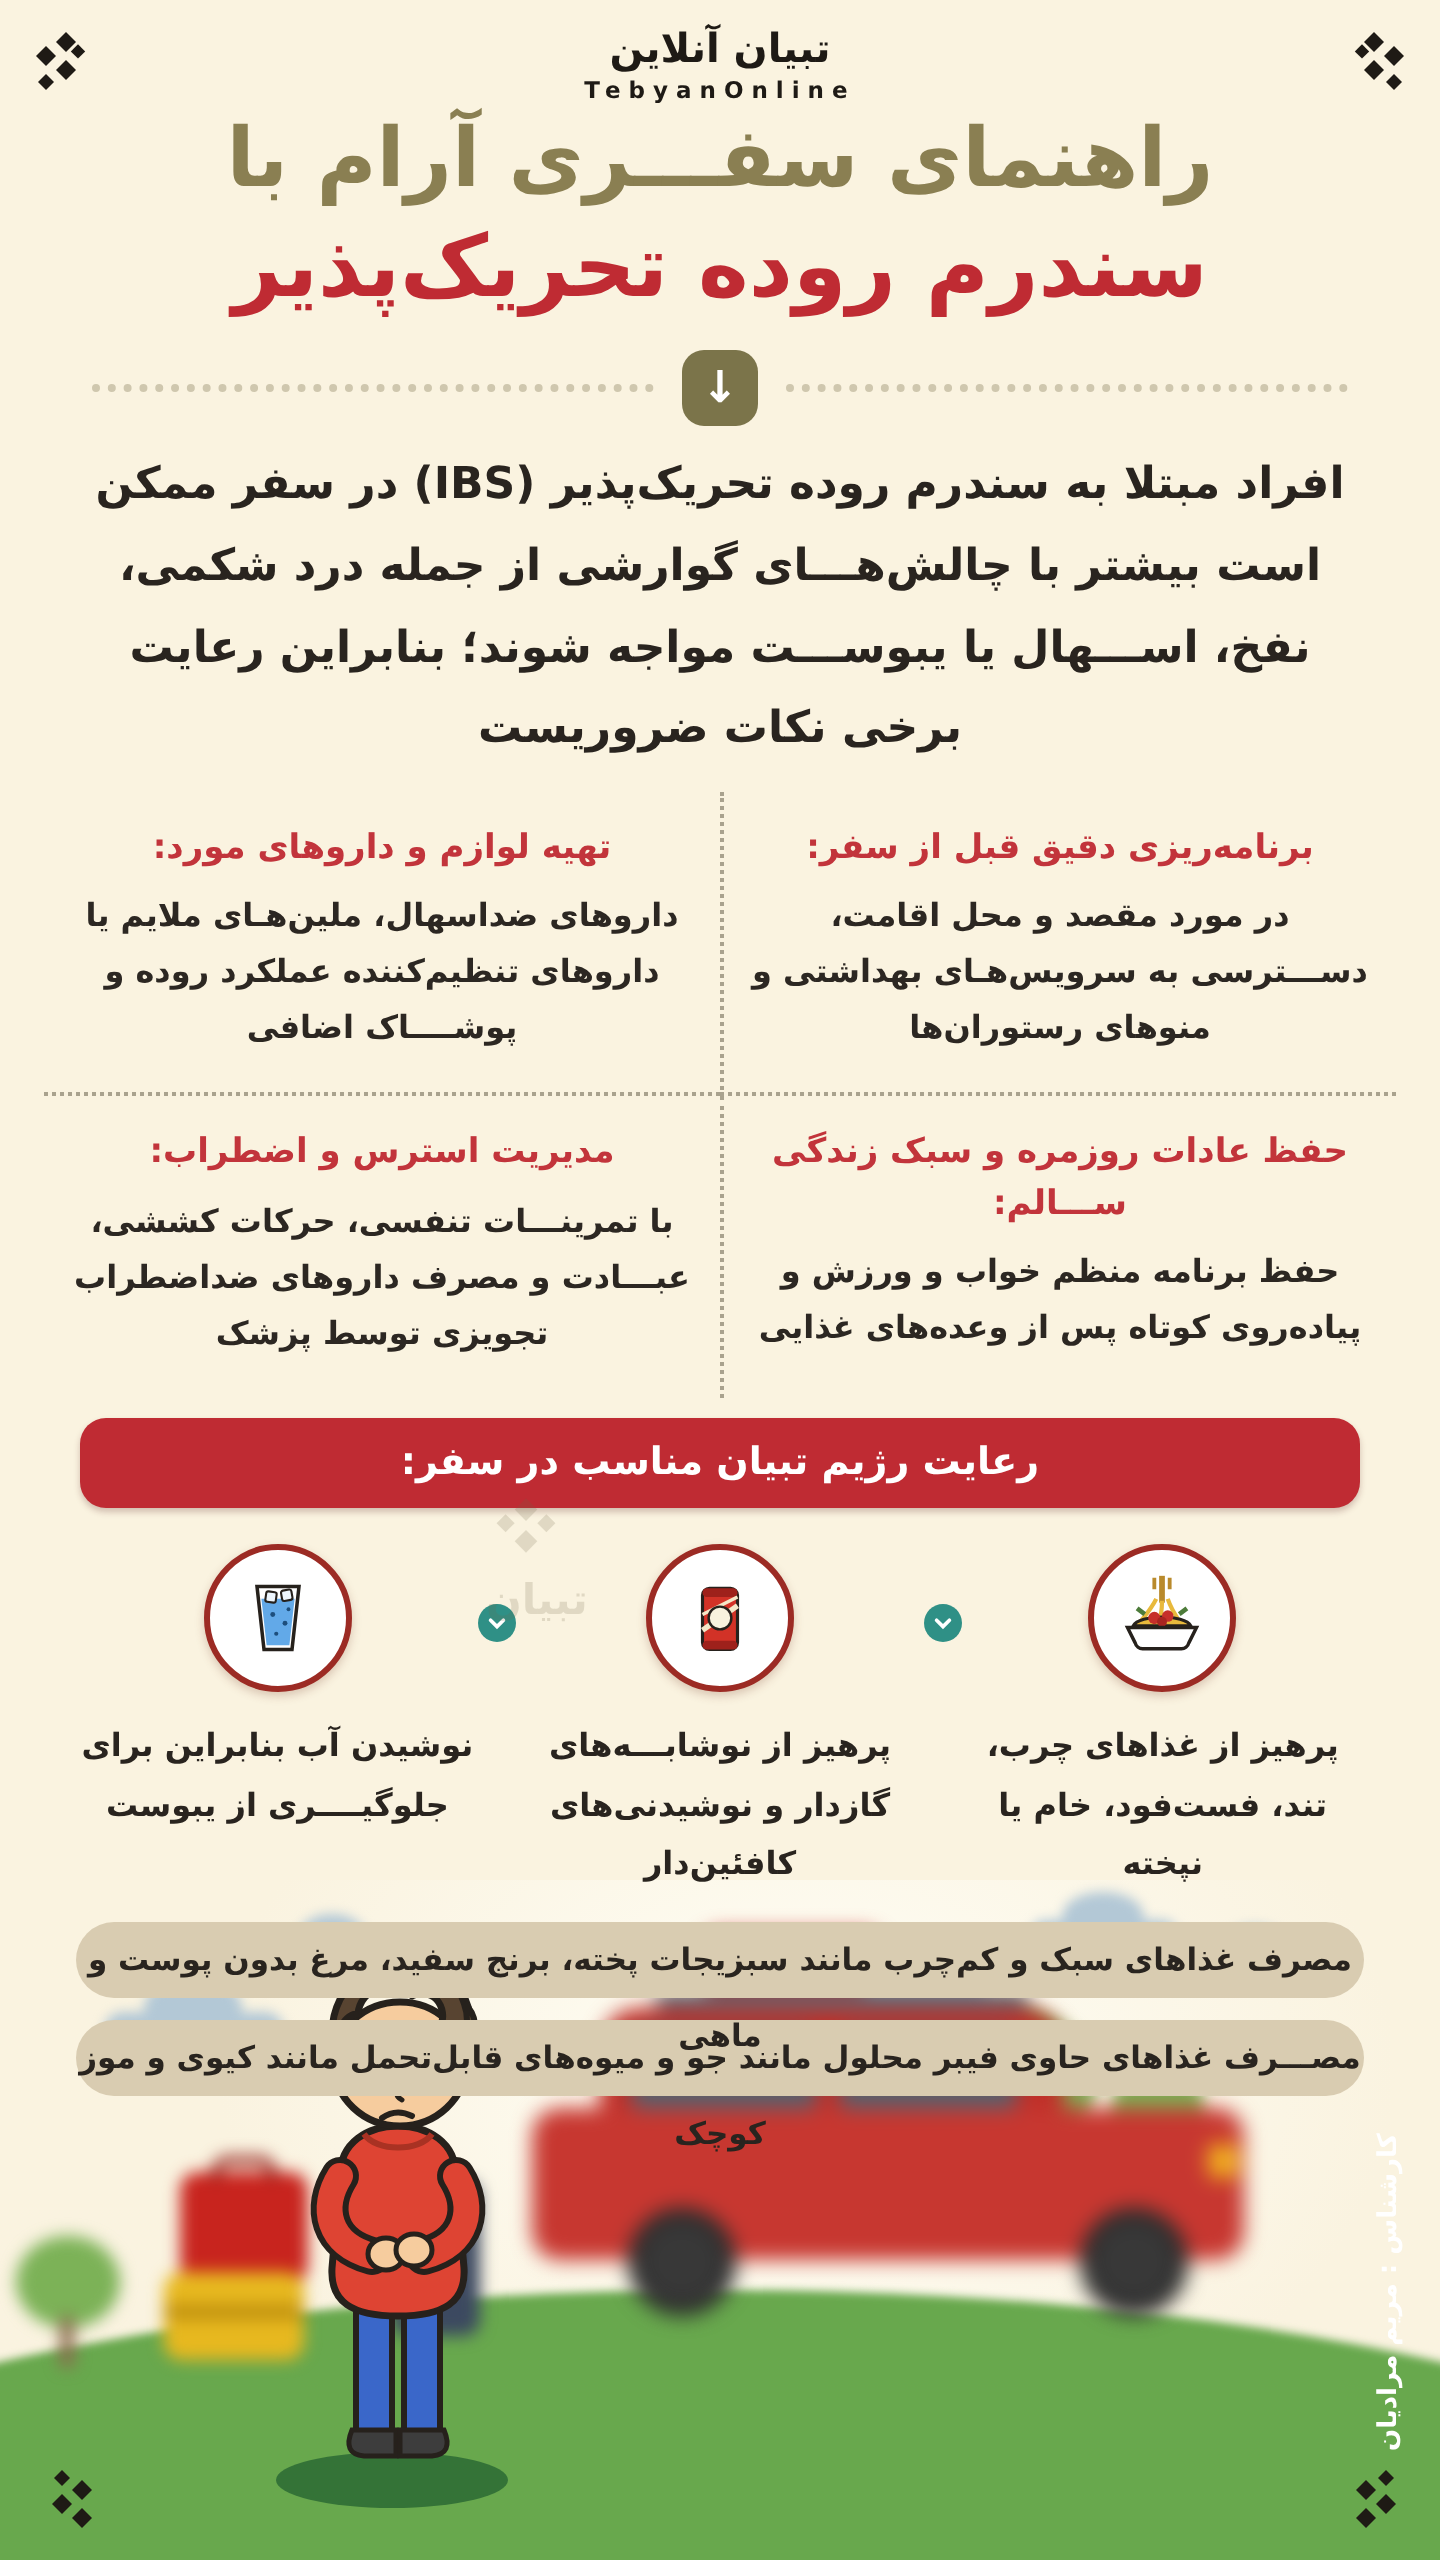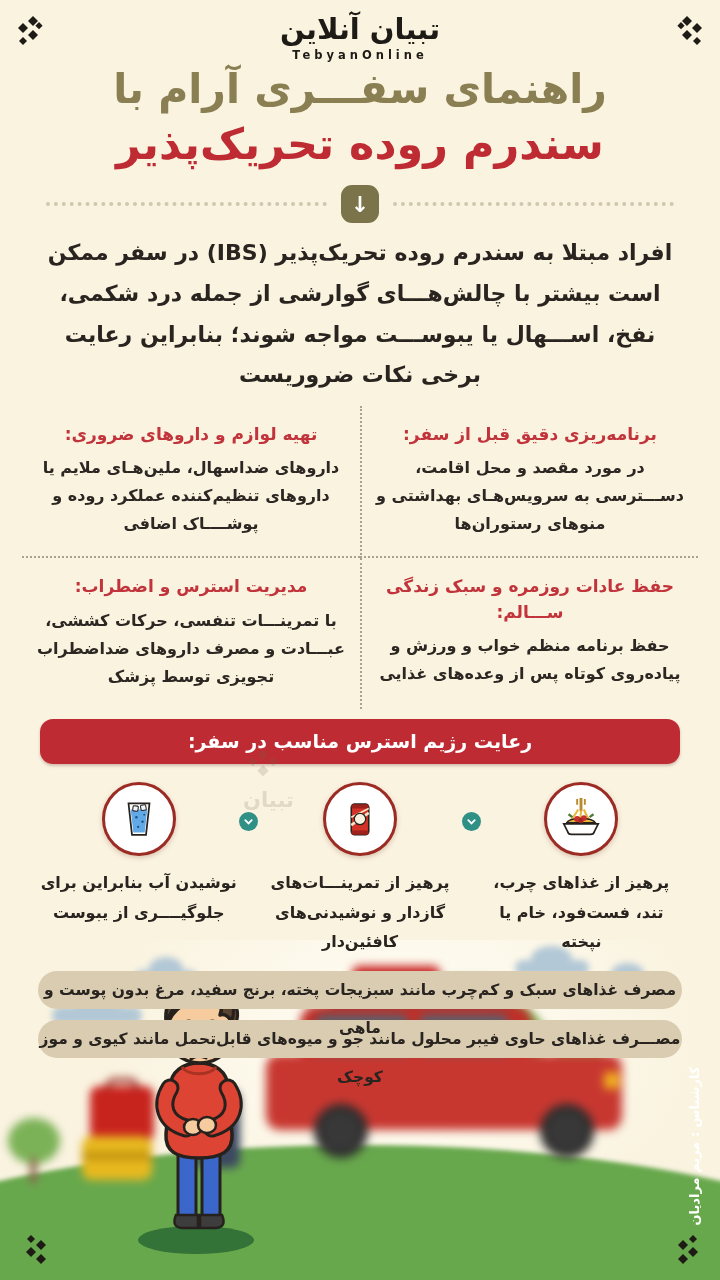--- a/index.html
+++ b/index.html
@@ -13,21 +13,21 @@
 
   
   .orn { position:absolute; width:34px; height:34px; z-index:5; }
   .orn.tl { top:14px; left:12px; }
   .orn.tr { top:14px; right:12px; transform:scaleX(-1); }
   .orn.bl { bottom:14px; left:20px; transform:scaleY(-1); }
   .orn.br { bottom:14px; right:16px; transform:scale(-1,-1); }
 
   
   .logo { text-align:center; padding-top:12px; color:#1e1a15; }
-  .logo-fa { font-size:29px; font-weight:900; letter-spacing:0.5px; }
+  .logo-fa { font-size:20px; font-weight:900; letter-spacing:0.5px; }
   .logo-en { font-size:11.5px; font-weight:600; letter-spacing:4px; direction:ltr; margin-top:2px; }
 
   .title1 { text-align:center; color:#8a7f52; font-size:41px; font-weight:900; line-height:1.35; }
   .title2 { text-align:center; color:#bf2b33; font-size:43px; font-weight:900; line-height:1.3; }
 
   .divider { display:flex; align-items:center; margin:12px 46px 10px; gap:14px; }
   .dotline { flex:1; border-top:4px dotted #cfc7ae; height:0; }
   .arrow-btn {
     width:38px; height:38px; background:#7b744a; border-radius:11px;
     color:#fff; font-size:22px; font-weight:900; display:flex; align-items:center; justify-content:center;
@@ -153,34 +153,34 @@
     </div>
 
     <p class="intro">افراد مبتلا به سندرم روده تحریک‌پذیر (IBS) در سفر ممکن است بیشتر با چالش‌هـــای گوارشی از جمله درد شکمی، نفخ، اســـهال یا یبوســـت مواجه شوند؛ بنابراین رعایت برخی نکات ضروریست</p>
 
     <section class="tips">
       <div class="tip">
         <div class="tip-title">برنامه‌ریزی دقیق قبل از سفر:</div>
         <div class="tip-body">در مورد مقصد و محل اقامت، دســـترسی به سرویس‌هـای بهداشتی و منوهای رستوران‌ها</div>
       </div>
       <div class="tip">
-        <div class="tip-title">تهیه لوازم و داروهای ضروری:</div>
+        <div class="tip-title">تهیه لوازم و داروهای مورد:</div>
         <div class="tip-body">داروهای ضداسهال، ملین‌هـای ملایم یا داروهای تنظیم‌کننده عملکرد روده و پوشــــاک اضافی</div>
       </div>
       <div class="tip">
         <div class="tip-title">حفظ عادات روزمره و سبک زندگی ســـالم:</div>
         <div class="tip-body">حفظ برنامه منظم خواب و ورزش و پیاده‌روی کوتاه پس از وعده‌های غذایی</div>
       </div>
       <div class="tip">
         <div class="tip-title">مدیریت استرس و اضطراب:</div>
         <div class="tip-body">با تمرینـــات تنفسی، حرکات کششی، عبـــادت و مصرف داروهای ضداضطراب تجویزی توسط پزشک</div>
       </div>
     </section>
 
-    <div class="banner">رعایت رژیم استرس مناسب در سفر:</div>
+    <div class="banner">رعایت رژیم تبیان مناسب در سفر:</div>
 
     <section class="diet">
       <div class="diet-col">
         <div class="icon-circle">
           <svg width="46" height="46" viewBox="0 0 48 48">
             <line x1="24" y1="2" x2="24" y2="16" stroke="#b98a2c" stroke-width="3"></line>
             <path d="M20 3 v6 M24 3 v6 M28 3 v6" stroke="#b98a2c" stroke-width="2"></path>
             <path d="M21 14 C18 20 14 24 12 27 M24 15 C24 21 23 25 22 28 M27 14 C29 20 32 24 34 27" stroke="#e8b93c" stroke-width="2.2" fill="none"></path>
             <path d="M9 28 C12 22 36 22 39 28 Z" fill="#e8b93c" stroke="#26211c" stroke-width="1.6"></path>
             <circle cx="20" cy="24" r="3.2" fill="#c62f2a"></circle>
@@ -196,21 +196,21 @@
         <div class="icon-circle">
           <svg width="42" height="42" viewBox="0 0 48 48">
             <rect x="14" y="7" width="20" height="35" rx="4" fill="#d23227" stroke="#26211c" stroke-width="1.8"></rect>
             <rect x="14" y="7" width="20" height="5" rx="2.5" fill="#9e211b"></rect>
             <rect x="14" y="37" width="20" height="5" rx="2.5" fill="#9e211b"></rect>
             <path d="M14 31 L34 17" stroke="#f4e7c8" stroke-width="3"></path>
             <path d="M14 22 L34 12" stroke="#f4e7c8" stroke-width="2"></path>
             <circle cx="24" cy="24" r="6.5" fill="#f8f2de" stroke="#26211c" stroke-width="1.4"></circle>
           </svg>
         </div>
-        <div class="diet-text">پرهیز از تمرینـــات‌های گازدار و نوشیدنی‌های کافئین‌دار</div>
+        <div class="diet-text">پرهیز از نوشابـــه‌های گازدار و نوشیدنی‌های کافئین‌دار</div>
       </div>
       <div class="diet-col">
         <div class="icon-circle">
           <svg width="42" height="42" viewBox="0 0 48 48">
             <path d="M12 6 L16 42 H32 L36 6 Z" fill="#fff" stroke="#26211c" stroke-width="2"></path>
             <path d="M14.5 13 L17.5 39.5 H30.5 L33.5 13 Z" fill="#62a9e8"></path>
             <rect x="17" y="9" width="6" height="6" rx="1.2" fill="#eef6fd" stroke="#26211c" stroke-width="1.2" transform="rotate(8 20 12)"></rect>
             <rect x="26" y="8" width="6" height="6" rx="1.2" fill="#eef6fd" stroke="#26211c" stroke-width="1.2" transform="rotate(-10 29 11)"></rect>
             <circle cx="21" cy="22" r="1.4" fill="#1d4e7c"></circle>
               <circle cx="28" cy="27" r="1.4" fill="#1d4e7c"></circle>

